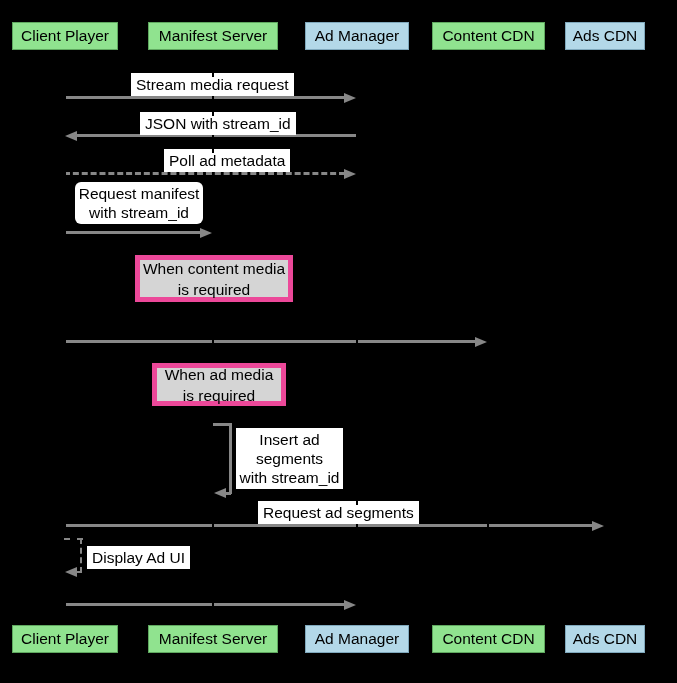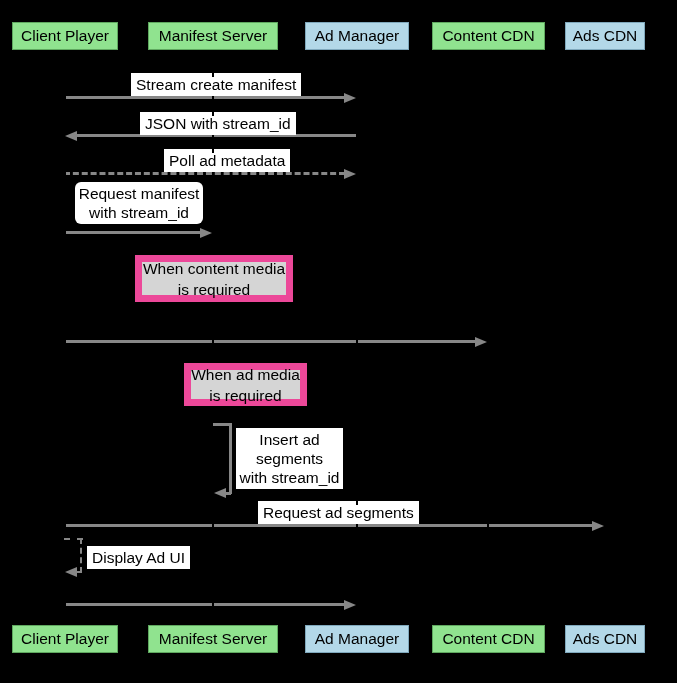--- a/index.html
+++ b/index.html
@@ -23,21 +23,21 @@
       border-top:5px solid transparent;border-bottom:5px solid transparent;}
   .ah.r{border-left:12px solid #878787;}
   .ah.l{border-right:12px solid #878787;}
   .mlabel{
     position:absolute;background:#fff;z-index:3;
     font-size:15.5px;line-height:19px;padding:2px 5px;
     white-space:pre-line;
   }
   .mlabel.center{text-align:center;padding:2px 0;}
   .note{
-    position:absolute;background:#D5D5D5;border:7px solid #ec4899;z-index:3;
+    position:absolute;background:#D5D5D5;border:5px solid #ec4899;z-index:3;
     display:flex;align-items:center;justify-content:center;text-align:center;
     font-size:15.5px;line-height:21px;white-space:pre-line;box-sizing:border-box;
   }
   .notch{position:absolute;width:2px;height:5px;background:#000;z-index:4;}
   .seg{position:absolute;background:#878787;z-index:3;}
   .seg.dashv{background:none;border-left:2px dashed #878787;}
   .seg.dashh{background:none;border-top:2px dashed #878787;}
 </style>
 </head>
 <body>
@@ -53,21 +53,21 @@
     <div class="actor" style="left: 305px; top: 625px; width: 104px; background: rgb(179, 216, 232); border: 1px solid rgb(127, 168, 188);">Ad Manager</div>
     <div class="actor" style="left: 432px; top: 625px; width: 113px; background: rgb(144, 227, 143); border: 1px solid rgb(95, 168, 95);">Content CDN</div>
     <div class="actor" style="left: 565px; top: 625px; width: 80px; background: rgb(179, 216, 232); border: 1px solid rgb(127, 168, 188);">Ads CDN</div>
     <div class="lifeline" style="left: 64px; top: 58px; height: 567px;"></div>
     <div class="lifeline" style="left: 212px; top: 58px; height: 567px;"></div>
     <div class="lifeline" style="left: 356px; top: 58px; height: 567px;"></div>
     <div class="lifeline" style="left: 487px; top: 58px; height: 567px;"></div>
     <div class="lifeline" style="left: 604px; top: 58px; height: 567px;"></div>
     <div class="mline" style="left: 64px; top: 96px; width: 281px;"></div>
     <div class="ah r" style="left: 344px; top: 92.5px;"></div>
-    <div class="mlabel" style="left: 131px; top: 73px;">Stream create manifest</div>
+    <div class="mlabel" style="left: 131px; top: 73px;">Stream media request</div>
     <div class="notch" style="left: 212px; top: 72px;"></div>
     <div class="mline" style="left: 76px; top: 134px; width: 281px;"></div>
     <div class="ah l" style="left: 65px; top: 130.5px;"></div>
     <div class="mlabel" style="left: 140px; top: 112px;">JSON with stream_id</div>
     <div class="notch" style="left: 212px; top: 111px;"></div>
     <div class="mline dashed" style="left: 64px; top: 172px; width: 281px;"></div>
     <div class="ah r" style="left: 344px; top: 168.5px;"></div>
     <div class="mlabel" style="left: 151px; top: 149px; margin-left: 13px;">Poll ad metadata</div>
     <div class="notch" style="left: 212px; top: 148px;"></div>
     <div class="mline" style="left: 64px; top: 231px; width: 137px;"></div>
@@ -92,15 +92,15 @@
     <div class="seg dashh" style="left: 64px; top: 538px; width: 19px; height: 0px;"></div>
     <div class="seg dashv" style="left: 80px; top: 538px; width: 0px; height: 35px;"></div>
     <div class="seg dashh" style="left: 75px; top: 571px; width: 7px; height: 0px;"></div>
     <div class="ah l" style="left: 65px; top: 567px;"></div>
     <div class="mlabel" style="left: 87px; top: 546px;">Display Ad UI</div>
     <div class="mline" style="left: 64px; top: 603px; width: 281px;"></div>
     <div class="ah r" style="left: 344px; top: 599.5px;"></div>
     <div class="notch" style="left: 212px; top: 579px;"></div>
     <div class="note" style="left: 135px; top: 255px; width: 158px; height: 47px;">When content media
 is required</div>
-    <div class="note" style="left: 152px; top: 363px; width: 123px; height: 43px; margin-left: 32px;">When ad media
+    <div class="note" style="left: 152px; top: 363px; width: 134px; height: 43px;">When ad media
 is required</div>
   </div>
 
 </body></html>

